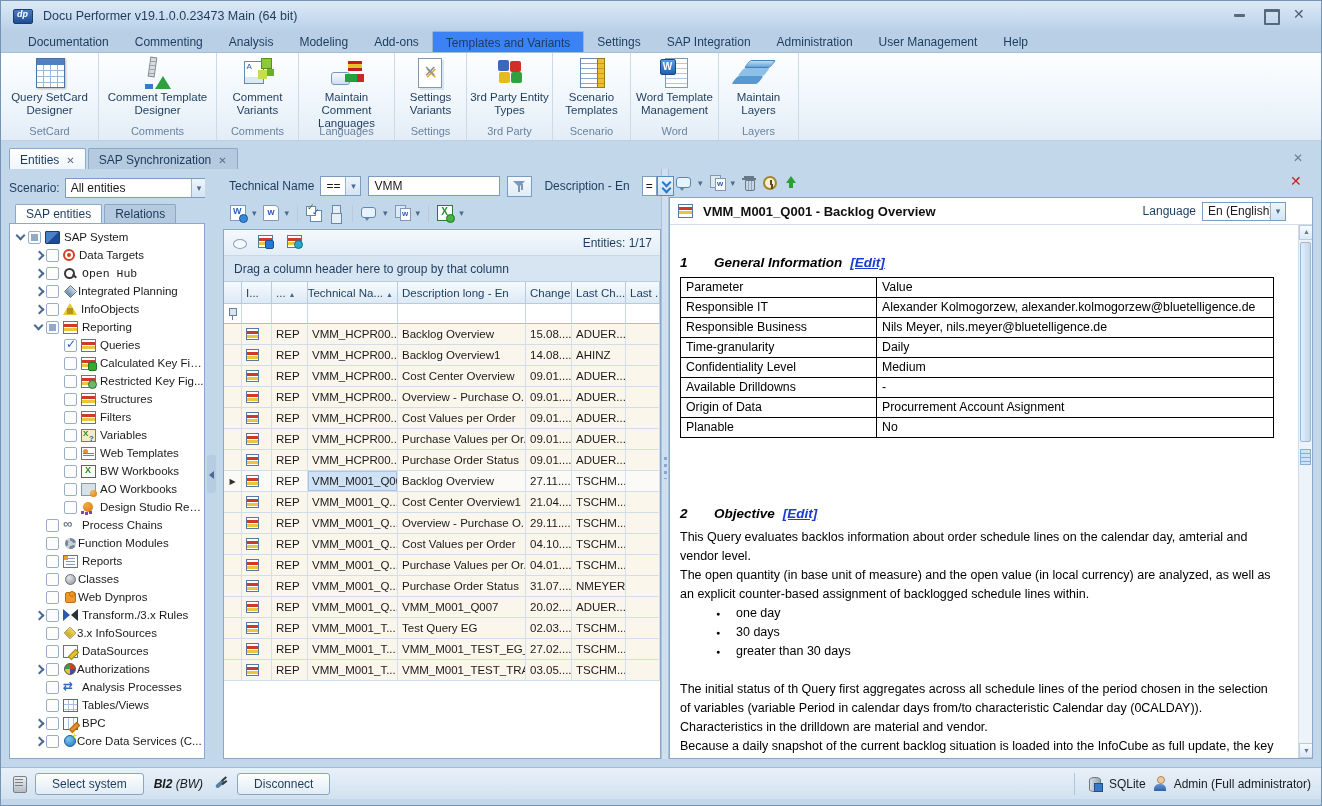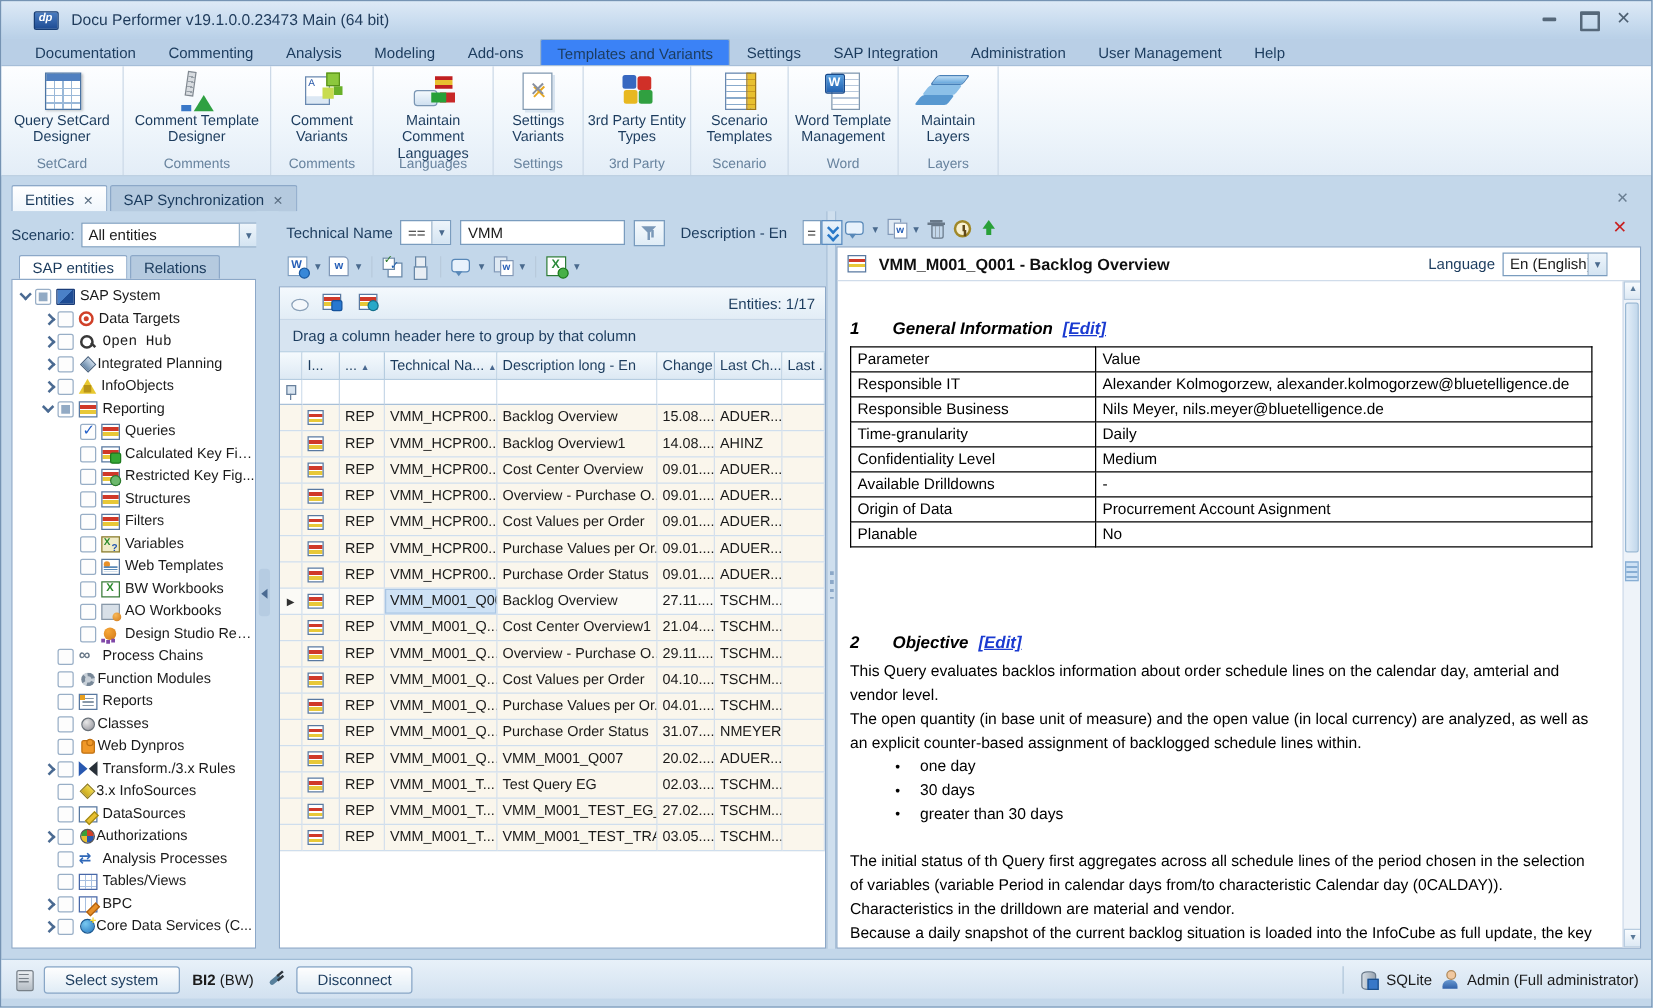--- a/index.html
+++ b/index.html
@@ -1,21 +1,21 @@
 <!DOCTYPE html>
 <html><head>
 <meta charset="utf-8">
 <style>
 *{margin:0;padding:0;box-sizing:border-box;}
 html,body{background:#9db6cf;}
 body{font-family:"Liberation Sans","DejaVu Sans",sans-serif;font-size:12px;color:#1a1a1a;}
 #window{position:relative;width:1322px;height:806px;background:#c3d7ea;border:1px solid #7593b3;overflow:hidden;}
 
 
-.titlebar{position:absolute;left:0;top:0;width:100%;height:30px;background:linear-gradient(#dde9f6,#c9dcef 55%,#b9d0e7);display:flex;align-items:center;padding-left:26px;}
+.titlebar{position:absolute;left:0;top:0;width:100%;height:30px;background:linear-gradient(#dde9f6,#c9dcef 55%,#b9d0e7);display:flex;align-items:center;padding-left:12px;}
 .applogo{width:20px;height:15px;border-radius:2px;background:linear-gradient(#4a7cc0,#1e4c94);border:1px solid #163c74;margin-right:10px;position:relative;}
 .applogo::before{content:"dp";position:absolute;left:3px;top:-1px;color:#fff;font-size:9px;font-style:italic;font-weight:bold;}
 .apptitle{color:#1e3a5a;font-size:12.5px;}
 .wc{position:absolute;top:7px;width:18px;height:14px;}
 .wc-min{right:72px;}.wc-min::before{content:"";position:absolute;left:3px;top:6px;width:11px;height:3px;background:#56687a;border-radius:1px;}
 .wc-max{right:42px;}.wc-max::before{content:"";position:absolute;left:3px;top:1px;width:12px;height:11px;border:2px solid #56687a;border-top-width:3px;border-radius:1px;}
 .wc-close{right:12px;}.wc-close::before{content:"✕";position:absolute;left:2px;top:-2px;font-size:14px;font-weight:bold;color:#4e6072;}
 
 
 .menubar{position:absolute;left:0;top:30px;width:100%;height:22px;background:#b9cfe6;display:flex;padding-left:14px;border-bottom:1px solid #a6bed8;}
@@ -228,21 +228,21 @@
 .vs-up,.vs-down{position:absolute;left:0;width:14px;height:15px;background:linear-gradient(#f8fbfe,#dde9f4);border:1px solid #b8cce0;}
 .vs-up{top:0;}.vs-down{bottom:0;}
 .vs-up::before{content:"▲";position:absolute;left:3px;top:2px;font-size:7px;color:#5a7a9a;}
 .vs-down::before{content:"▼";position:absolute;left:3px;top:3px;font-size:7px;color:#5a7a9a;}
 .vs-thumb{position:absolute;left:1px;top:17px;width:11px;height:200px;background:linear-gradient(90deg,#e4eef8,#c2d8ec);border:1px solid #98b8d4;border-radius:2px;}
 .vs-mark{position:absolute;left:1px;top:224px;width:11px;height:16px;background:#cfe2f5;border:1px solid #88aed4;background-image:repeating-linear-gradient(to bottom,rgba(0,0,0,0) 0 3px,#88aed4 3px 4px);}
 
 
 .statusbar{position:absolute;left:0;top:766px;width:100%;height:32px;background:linear-gradient(#e8f1f9,#d2e1f0);border-top:1px solid #a0bcd6;display:flex;align-items:center;padding:0 10px;gap:8px;}
 .sbtn{border:1px solid #88a6c6;border-radius:3px;background:linear-gradient(#fefefe,#e0ecf6);padding:3px 16px;font-size:12px;color:#1c3c5e;font-family:inherit;}
-.sysname{color:#1a1a1a;margin:12px 2px;}
+.sysname{color:#1a1a1a;margin:12px 2px;font-style:italic;}
 .si-server::before{content:"";position:absolute;left:2px;top:0;width:12px;height:15px;background:linear-gradient(#eceff2,#b4bcc4);border:1px solid #788088;border-radius:2px;}
 .si-server::after{content:"";position:absolute;left:4px;top:3px;width:8px;height:7px;background:repeating-linear-gradient(to bottom,#788088 0 1px,rgba(0,0,0,0) 1px 3px);}
 .si-plug::before{content:"";position:absolute;left:2px;top:6px;width:10px;height:4px;background:#58809c;border-radius:2px;transform:rotate(-40deg);}
 .si-plug::after{content:"";position:absolute;left:8px;top:2px;width:6px;height:2px;background:#303840;box-shadow:-2px 3px 0 #303840;transform:rotate(-40deg);}
 .sb-right{margin-left:auto;display:flex;align-items:center;gap:6px;border-left:1px solid #b0c6da;padding-left:12px;height:22px;color:#1a1a1a;}
 .si-db::before{content:"";position:absolute;left:2px;top:1px;width:10px;height:13px;background:linear-gradient(90deg,#d4dce4,#98a4b0);border:1px solid #687888;border-radius:5px/3px;}
 .si-db::after{content:"";position:absolute;right:0;bottom:0;width:7px;height:7px;background:#3878c8;border:1px solid #1c508c;}
 .si-person::before{content:"";position:absolute;left:5px;top:0;width:6px;height:6px;border-radius:50%;background:#f0c8a0;border:1px solid #b08858;}
 .si-person::after{content:"";position:absolute;left:2px;top:8px;width:12px;height:7px;background:linear-gradient(#6898d0,#3060a8);border-radius:5px 5px 0 0;}
 .bottomstrip{position:absolute;left:0;top:798px;width:100%;height:8px;background:#c3d7ea;}
@@ -599,21 +599,21 @@
       </div>
     <div class="ghead">
         <div class="gh ind"></div>
         <div class="gh" style="width: 30px;">
           <span>I...</span>
         </div>
         <div class="gh" style="width: 36px;">
           <span>...</span>
           <span class="sort-asc"></span>
         </div>
-        <div class="gh" style="width: 90px;">
+        <div class="gh" style="width: 90px; justify-content: flex-end;">
           <span>Technical Na...</span>
           <span class="sort-asc"></span>
         </div>
         <div class="gh" style="width: 128px;">
           <span>Description long - En</span>
         </div>
         <div class="gh" style="width: 46px;">
           <span>Change...</span>
         </div>
         <div class="gh" style="width: 54px;">

